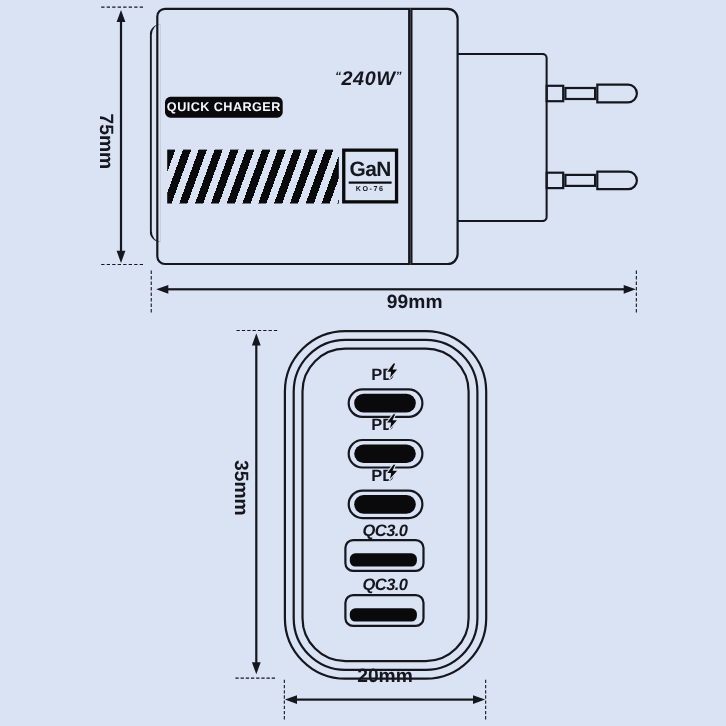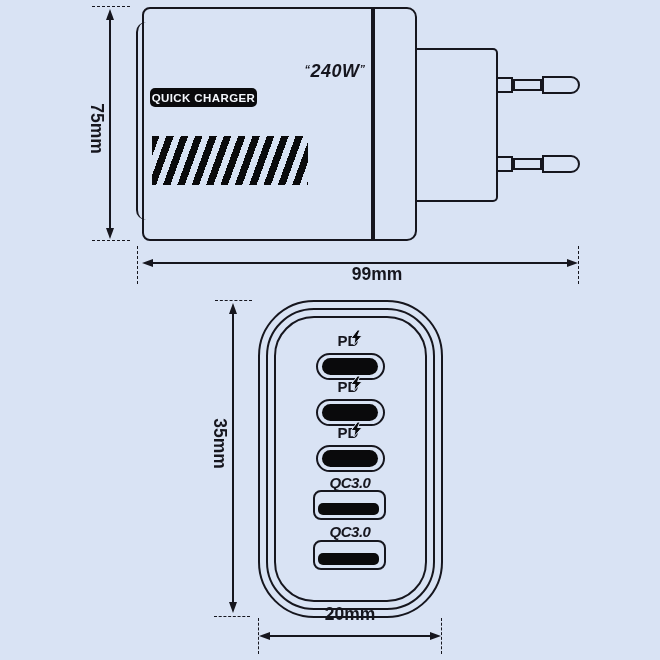--- a/index.html
+++ b/index.html
@@ -98,20 +98,24 @@
   <div class="abs badge" style="left:150px;top:64px;width:107px;height:19px;margin-top:24px;">
     <span>QUICK CHARGER</span>
   </div>
 
   <div class="abs wattage" style="left:291px;top:61px;width:88px;">
     <span class="q">“</span><span>240W</span><span class="q">”</span>
   </div>
 
   <div class="abs stripes" style="left:152px;top:136px;width:156px;height:49px;"></div>
 
+  <div class="abs gan-box" style="left:311px;top:135px;width:51px;height:50px;">
+    <span class="gan-title">GaN</span>
+    <span class="gan-model">KO-76</span>
+  </div>
 
   <div class="abs tick-h" style="left:92px;top:6px;width:38px;height:0;"></div>
   <div class="abs tick-h" style="left:92px;top:240px;width:38px;height:0;"></div>
   <div class="abs dim-line-v" style="left:109px;top:13px;width:0;height:218px;"></div>
   <div class="abs arr arr-up" style="left:105.5px;top:9px;"></div>
   <div class="abs arr arr-down" style="left:105.5px;top:228px;"></div>
   <div class="abs dim-label rot90" style="left:69px;top:118px;width:54px;">75mm</div>
 
   <div class="abs tick-v" style="left:137px;top:246px;width:0;height:38px;"></div>
   <div class="abs tick-v" style="left:578px;top:246px;width:0;height:38px;"></div>

